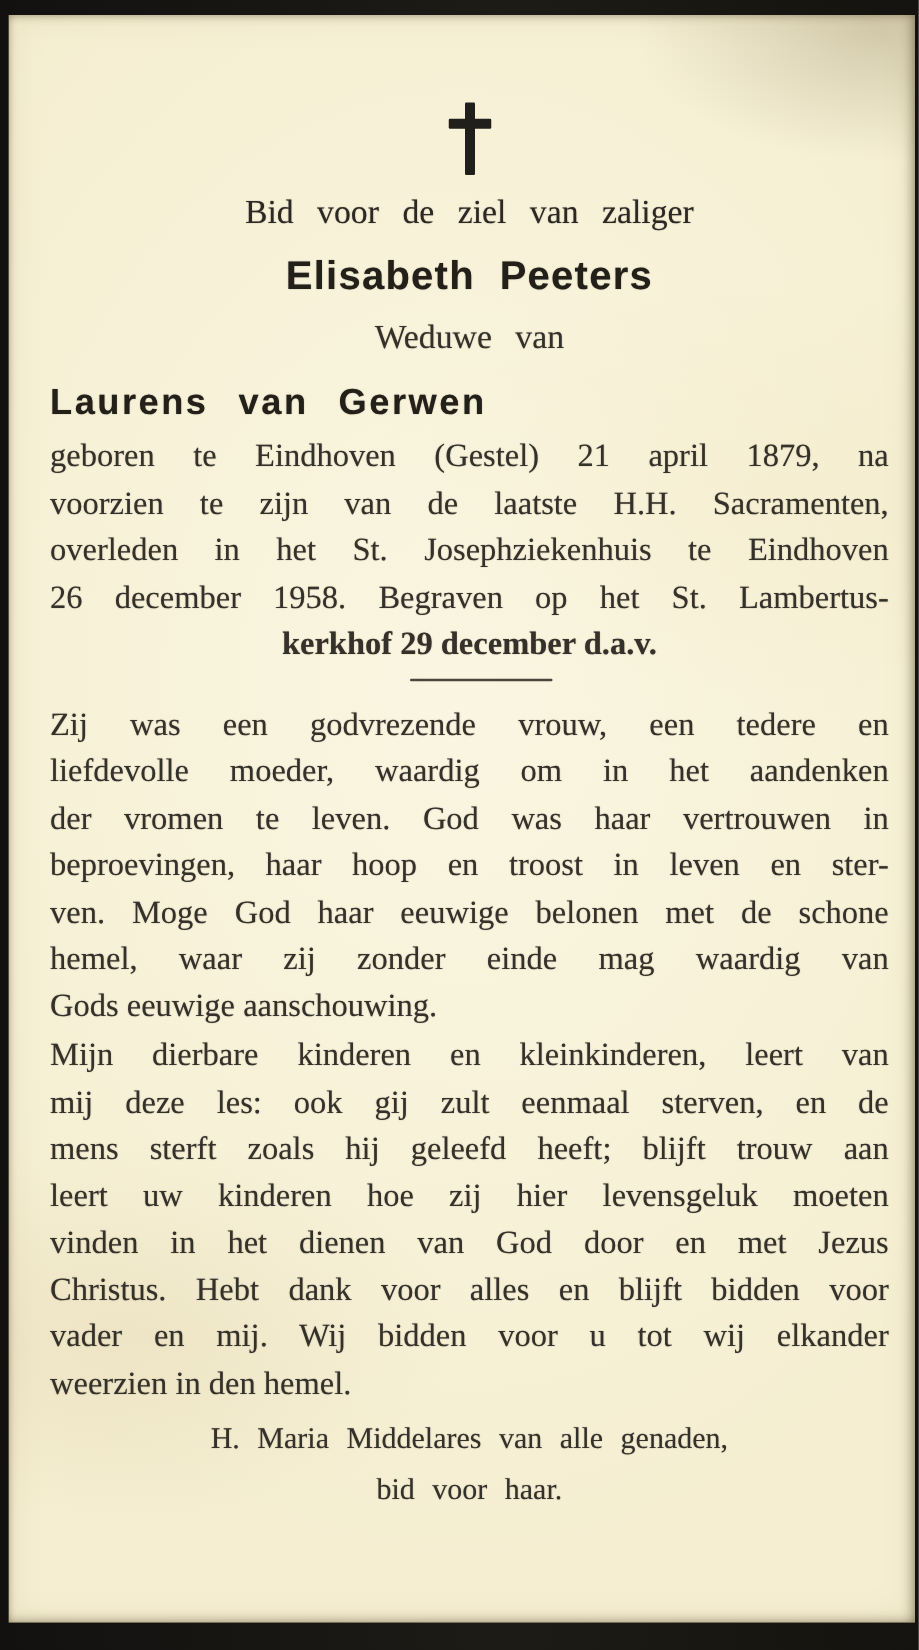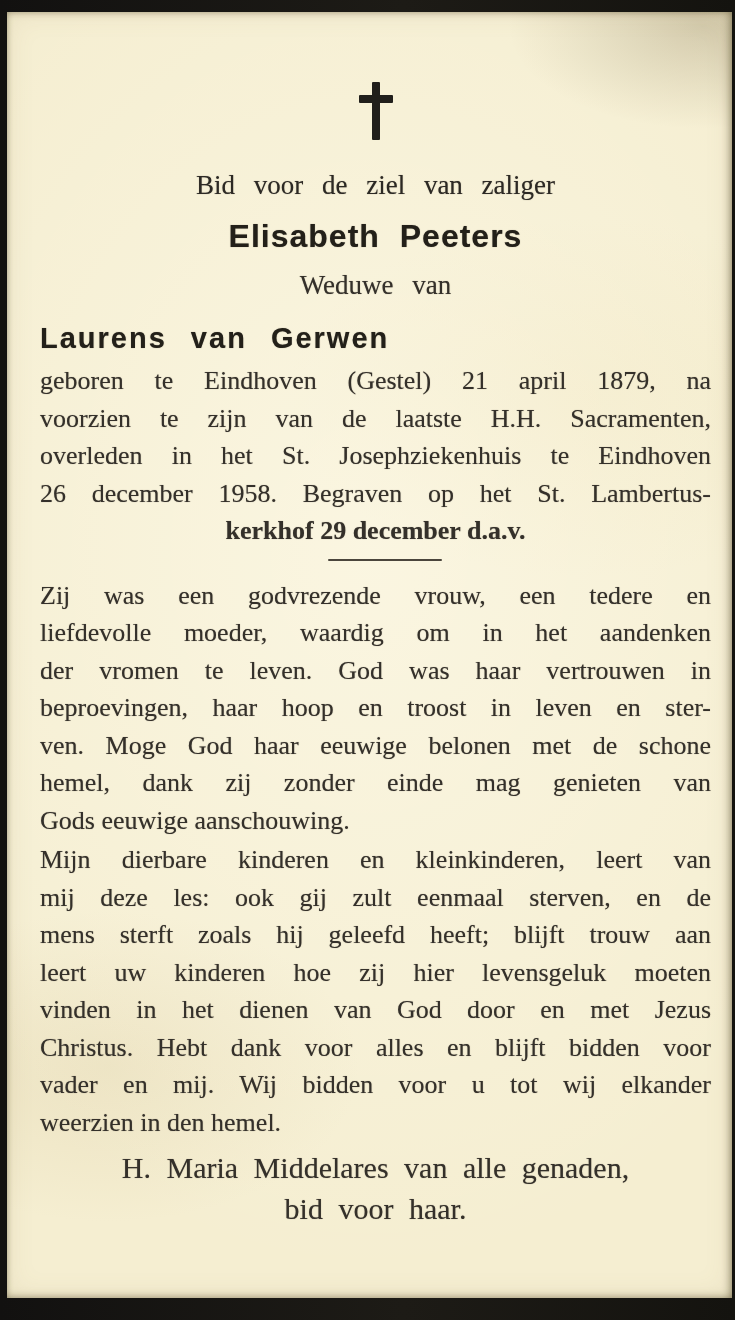--- a/index.html
+++ b/index.html
@@ -27,35 +27,35 @@
       inset 0 5px 7px -4px rgba(95,85,55,0.30),
       inset 0 0 28px rgba(150,125,75,0.13);
     color: #34302a;
   }
   .ink { text-shadow: 0 0 1px rgba(46,41,32,0.45); }
 
   .cross { width: 36px; height: 58px; position: relative; margin: 70px auto 0; filter: blur(0.3px); }
   .cross .v { position: absolute; left: 50%; transform: translateX(-50%); top: 0; width: 8px; height: 58px; background: #211f1b; border-radius: 1px; }
   .cross .h { position: absolute; left: 1px; right: 1px; top: 13px; height: 8px; background: #211f1b; border-radius: 1px; }
 
-  .intro    { margin-top: 28px; text-align: center; font-size: 27px; line-height: 34px; word-spacing: 12px; color: #2c2924; }
+  .intro    { margin-top: 12px; text-align: center; font-size: 27px; line-height: 34px; word-spacing: 12px; color: #2c2924; }
   .name     { margin-top: 14px; text-align: center; font-family: "Liberation Sans", "DejaVu Sans", sans-serif; font-weight: 700; font-size: 32px; line-height: 40px; letter-spacing: 1px; word-spacing: 10px; color: #232019; }
   .relation { margin-top: 12px; text-align: center; font-size: 27px; line-height: 34px; word-spacing: 12px; }
   .spouse   { margin-top: 18px; text-align: left; font-family: "Liberation Sans", "DejaVu Sans", sans-serif; font-weight: 700; font-size: 29px; line-height: 36px; letter-spacing: 2px; word-spacing: 14px; color: #232019; }
 
   .para  { font-size: 26px; line-height: 37.5px; }
   .bline { text-align: justify; text-align-last: justify; }
   .cline { text-align: center; font-weight: bold; }
   .lline { text-align: left; }
 
   .vitals     { margin-top: 6px; }
   .divider    { width: 114px; height: 2px; background: #4a453c; border-radius: 1px; margin: 9px auto 0; transform: translateX(9px); }
   .eulogy     { margin-top: 16px; }
   .admonition { margin-top: 2px; }
-  .closing    { margin-top: 6px; text-align: center; font-size: 30px; line-height: 41px; word-spacing: 8px; }
+  .closing    { margin-top: 6px; text-align: center; font-size: 24px; line-height: 41px; word-spacing: 8px; }
 </style>
 </head>
 <body>
 
 <div class="card">
 
   <div class="cross">
     <span class="h"></span>
     <span class="v"></span>
   </div>
@@ -77,21 +77,21 @@
   </div>
 
   <div class="divider"></div>
 
   <div class="para eulogy ink">
     <div class="bline">Zij was een godvrezende vrouw, een tedere en</div>
     <div class="bline">liefdevolle moeder, waardig om in het aandenken</div>
     <div class="bline">der vromen te leven. God was haar vertrouwen in</div>
     <div class="bline">beproevingen, haar hoop en troost in leven en ster-</div>
     <div class="bline">ven. Moge God haar eeuwige belonen met de schone</div>
-    <div class="bline">hemel, dank zij zonder einde mag genieten van</div>
+    <div class="bline">hemel, waar zij zonder einde mag waardig van</div>
     <div class="lline">Gods eeuwige aanschouwing.</div>
   </div>
 
   <div class="para admonition ink">
     <div class="bline">Mijn dierbare kinderen en kleinkinderen, leert van</div>
     <div class="bline">mij deze les: ook gij zult eenmaal sterven, en de</div>
     <div class="bline">mens sterft zoals hij geleefd heeft; blijft trouw aan</div>
     <div class="bline">leert uw kinderen hoe zij hier levensgeluk moeten</div>
     <div class="bline">vinden in het dienen van God door en met Jezus</div>
     <div class="bline">Christus. Hebt dank voor alles en blijft bidden voor</div>

